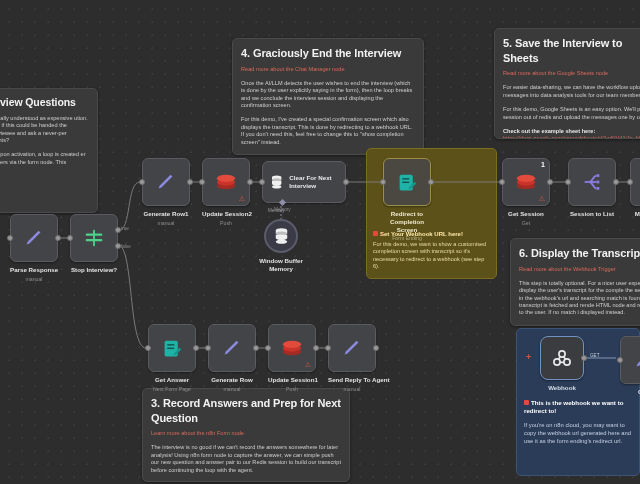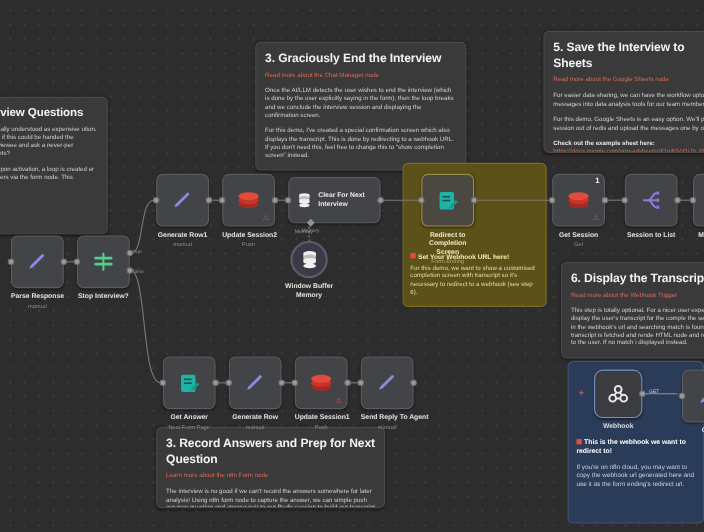--- a/index.html
+++ b/index.html
@@ -59,21 +59,21 @@
     word-break: break-all;
     display: block;
   }
 
   
   #note-questions { left: -22px; top: 88px; width: 120px; height: 125px; }
   #note-questions h3 { font-size: 10.5px; }
   #note-end       { left: 232px; top: 38px; width: 192px; height: 117px; }
   #note-sheets    { left: 494px; top: 28px; width: 170px; height: 111px; }
   #note-transcript{ left: 510px; top: 238px; width: 160px; height: 88px; }
-  #note-record    { left: 142px; top: 388px; width: 208px; height: 74px; }
+  #note-record    { left: 142px; top: 388px; width: 208px; height: 94px; }
 
   
   #note-webhook-url {
     position: absolute;
     left: 366px; top: 148px;
     width: 131px; height: 131px;
     background: #5c5118;
     border: 1px solid #7a6c20;
     border-radius: 5px;
   }
@@ -237,21 +237,21 @@
     <line x1="584" y1="358" x2="616" y2="358" stroke="#8296b4" stroke-width="1"></line>
   </svg>
 
   <div class="sticky grey" id="note-questions">
     <h3>terview Questions</h3>
     <p>ditionally understood as expensive ution. What if this could be handed the interviewee and ask a never-per insights?</p>
     <p>do! Upon activation, a loop is created er answers via the form node. This</p>
   </div>
 
   <div class="sticky grey" id="note-end">
-    <h3>3. Graciously End the Interview</h3>
+    <h3>4. Graciously End the Interview</h3>
     <a class="link" href="#">Read more about the Chat Manager node</a>
     <p>Once the AI/LLM detects the user wishes to end the interview (which is done by the user explicitly saying in the form), then the loop breaks and we conclude the interview session and displaying the confirmation screen.</p>
     <p>For this demo, I've created a special confirmation screen which also displays the transcript. This is done by redirecting to a webhook URL. If you don't need this, feel free to change this to "show completion screen" instead.</p>
   </div>
 
   <div class="sticky grey" id="note-sheets">
     <h3>5. Save the Interview to Sheets</h3>
     <a class="link" href="#">Read more about the Google Sheets node</a>
     <p>For easier data-sharing, we can have the workflow upload messages into data analysis tools for our team members.</p>
     <p>For this demo, Google Sheets is an easy option. We'll pull session out of redis and upload the messages one by one</p>

